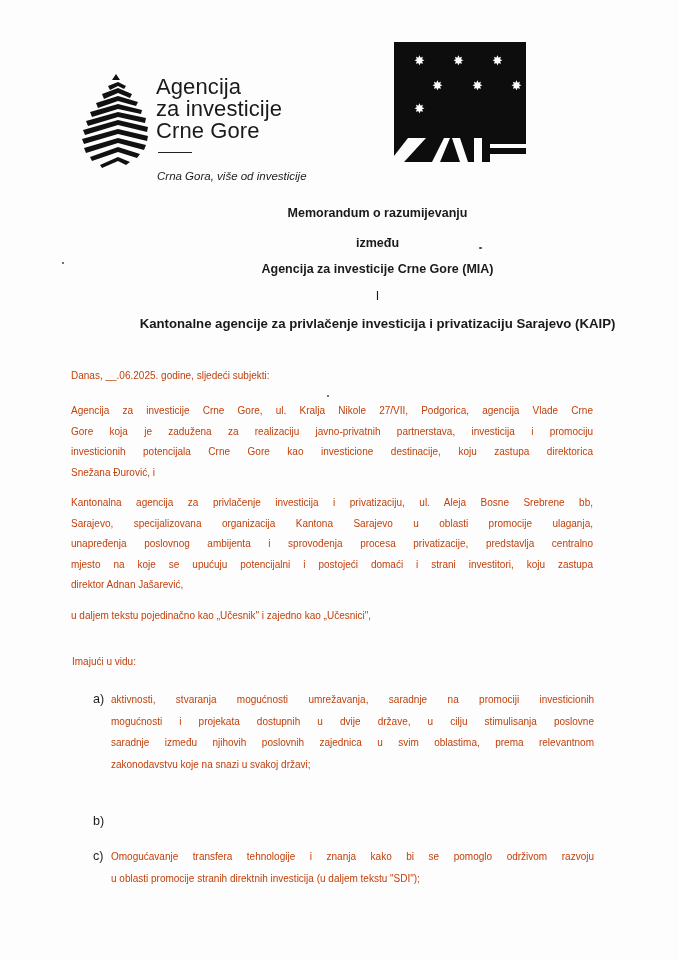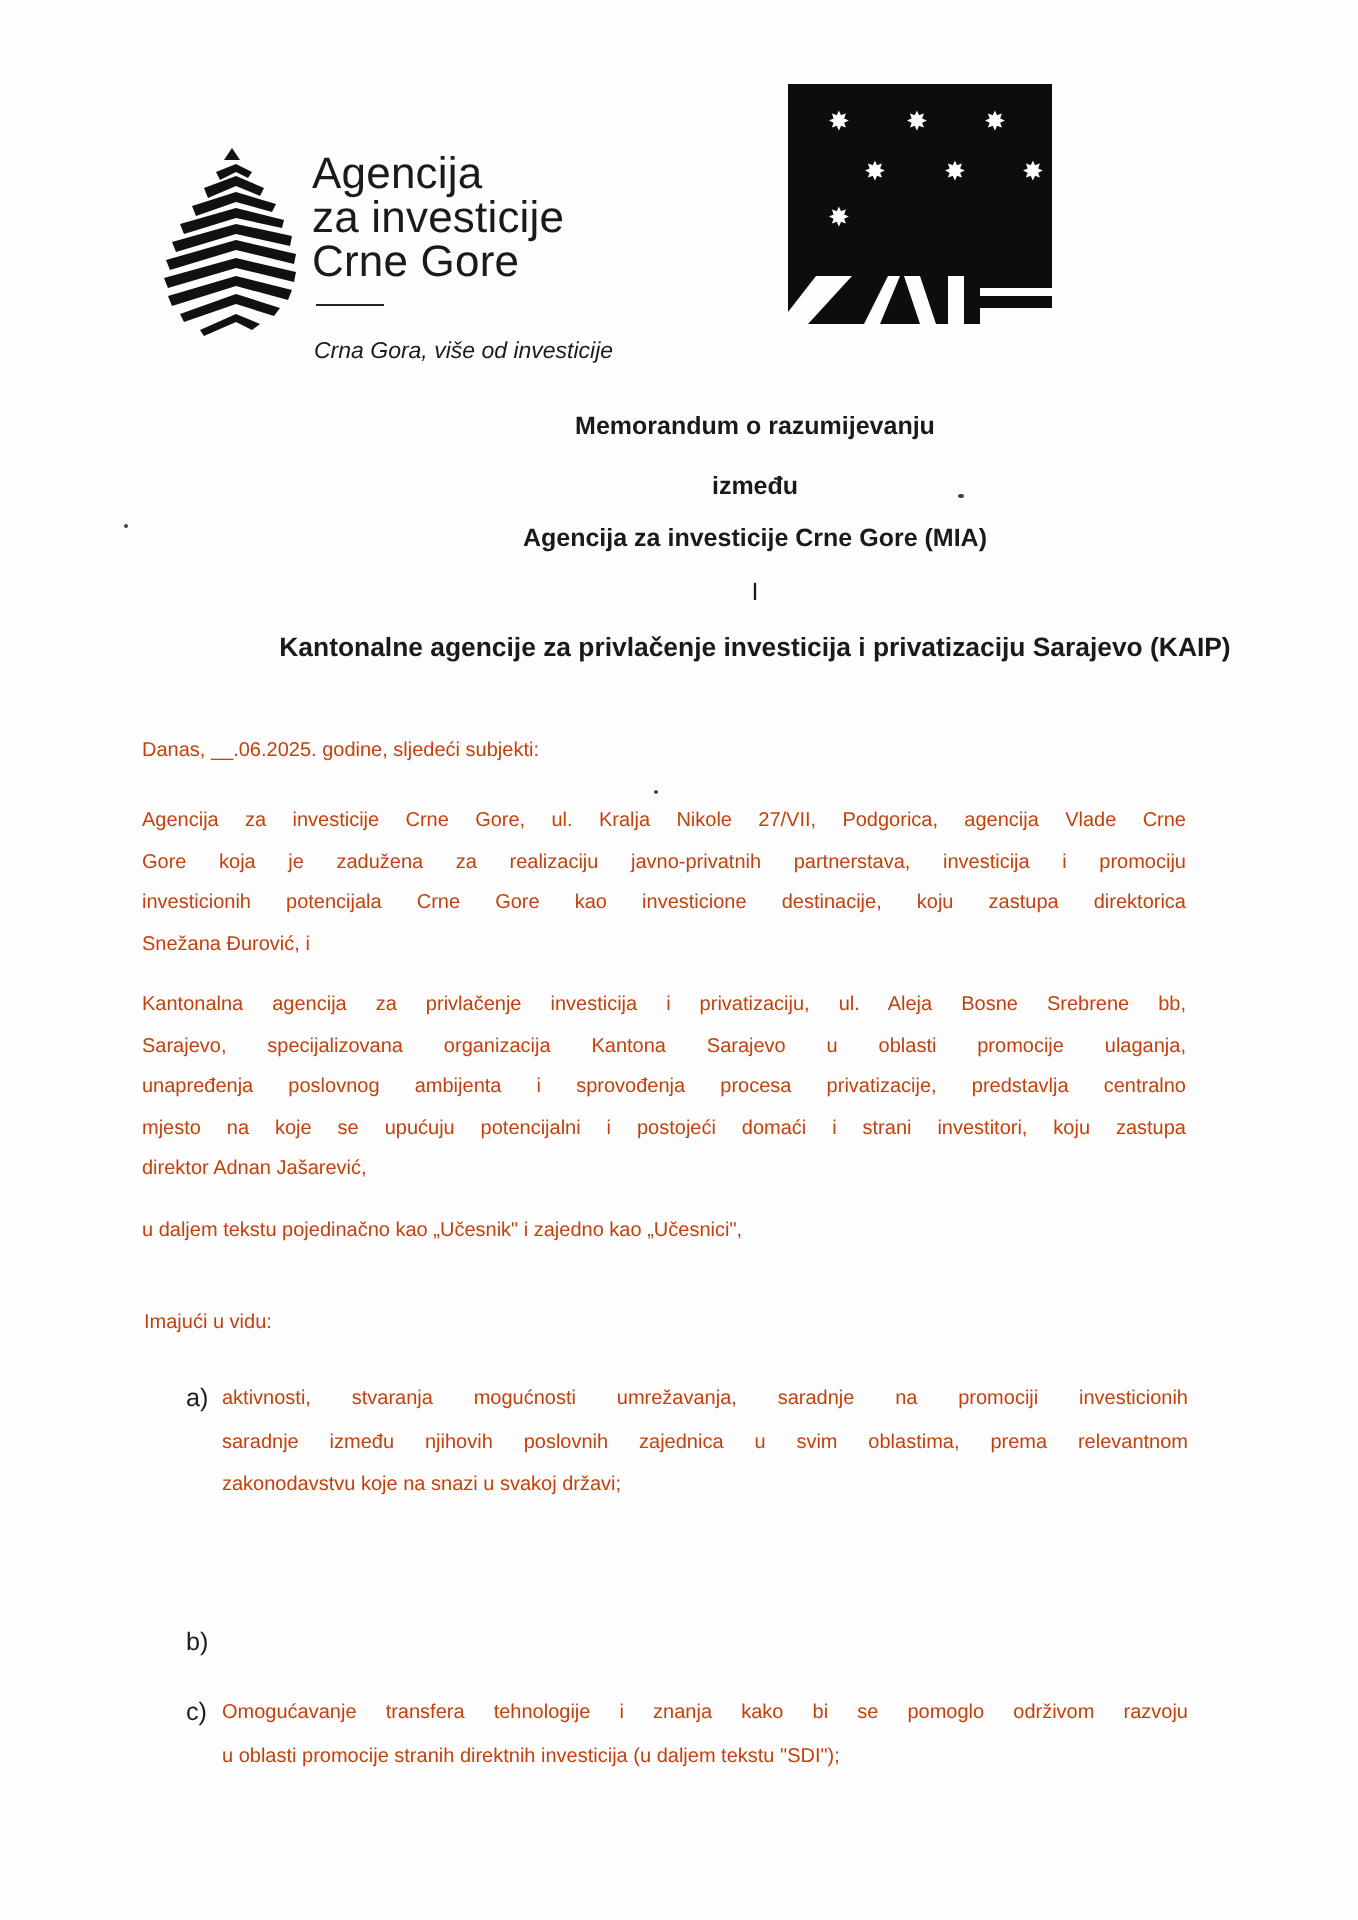--- a/index.html
+++ b/index.html
@@ -109,20 +109,21 @@
     <span class="line last">direktor Adnan Jašarević,</span>
   </div>
 
   <div class="p" style="left:71px; top:606px; width:522px;">u daljem tekstu pojedinačno kao „Učesnik" i zajedno kao „Učesnici",</div>
 
   <div class="p" style="left:72px; top:652px; width:300px;">Imajući u vidu:</div>
 
   <div class="li-marker" style="left:93px; top:689px; line-height:20.5px;">a)</div>
   <div class="p" style="left:111px; top:689px; width:483px; line-height:21.5px;">
     <span class="line">aktivnosti, stvaranja mogućnosti umrežavanja, saradnje na promociji investicionih</span>
+    <span class="line">mogućnosti i projekata dostupnih u dvije države, u cilju stimulisanja poslovne</span>
     <span class="line">saradnje između njihovih poslovnih zajednica u svim oblastima, prema relevantnom</span>
     <span class="line last">zakonodavstvu koje na snazi u svakoj državi;</span>
   </div>
 
   <div class="li-marker" style="left:93px; top:811px; line-height:20.5px;">b)</div>
 
   <div class="li-marker" style="left:93px; top:846px; line-height:20.5px;">c)</div>
   <div class="p" style="left:111px; top:846px; width:483px; line-height:21.5px;">
     <span class="line">Omogućavanje transfera tehnologije i znanja kako bi se pomoglo održivom razvoju</span>
     <span class="line last">u oblasti promocije stranih direktnih investicija (u daljem tekstu "SDI");</span>

